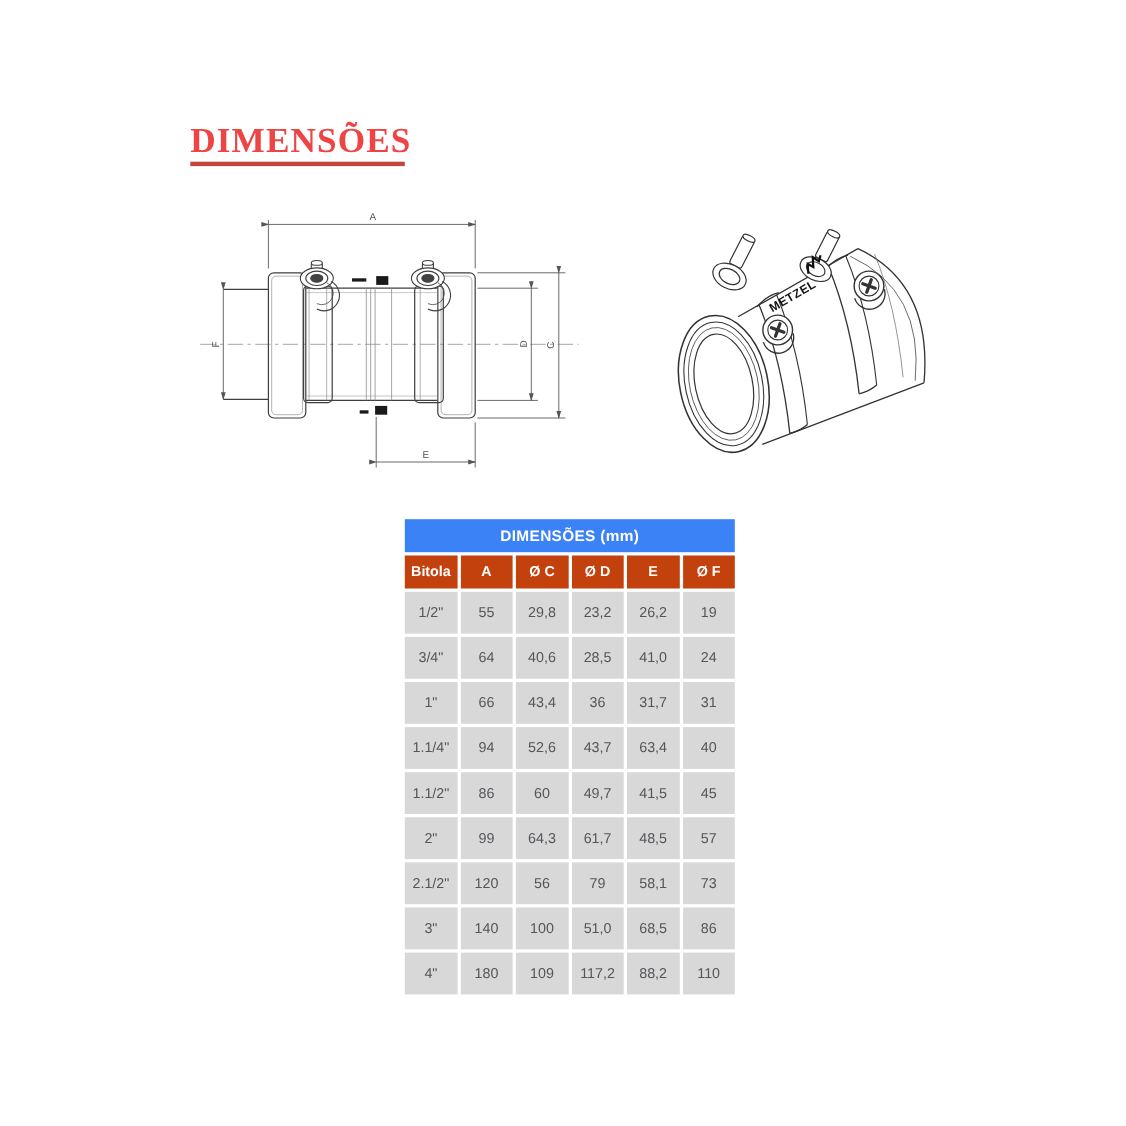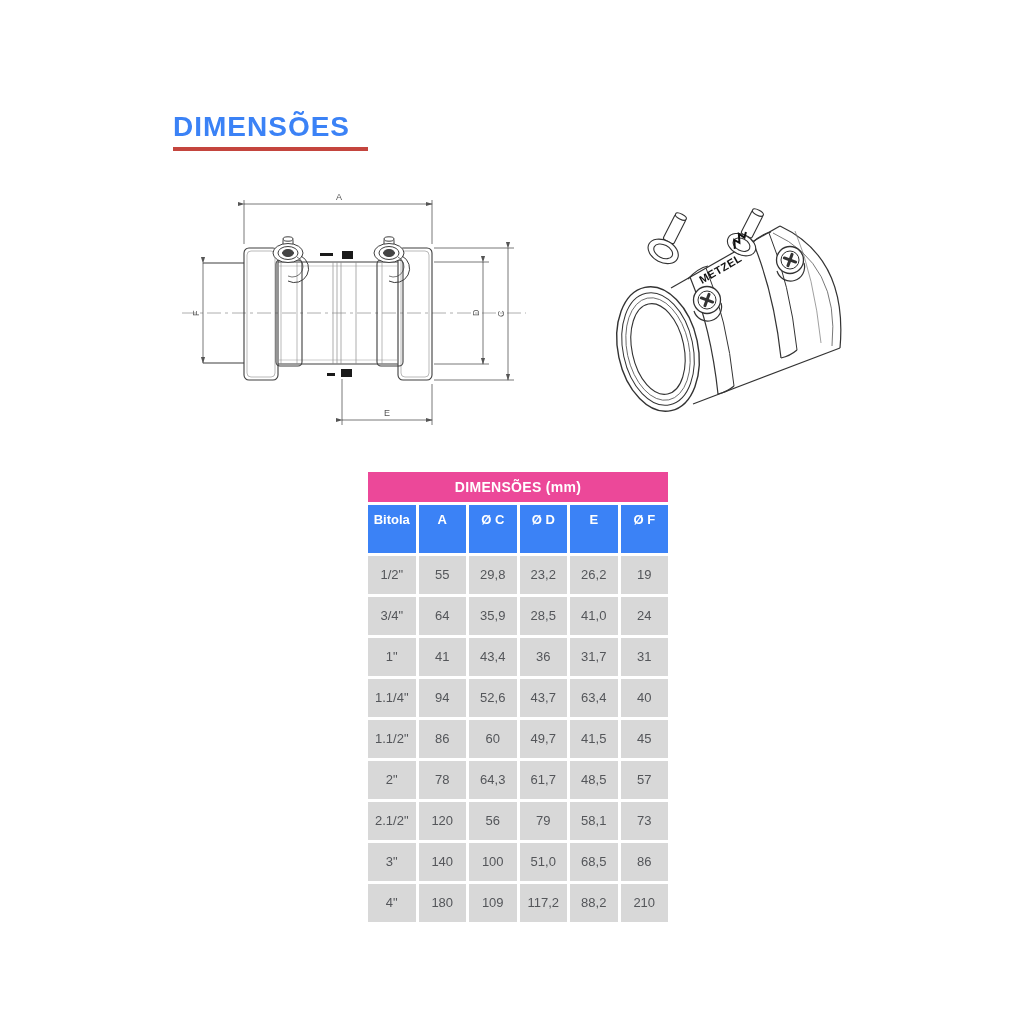--- a/index.html
+++ b/index.html
@@ -1,35 +1,35 @@
 <!DOCTYPE html>
 <html><head>
 <meta charset="utf-8">
 <style>
   html,body{margin:0;padding:0;background:#fff;}
   body{width:1024px;height:1024px;position:relative;font-family:"Liberation Sans",sans-serif;overflow:hidden;}
 
   
   .title-block{position:absolute;left:173px;top:112px;}
-  .title-block h1{margin:0;font-size:28px;line-height:30px;font-weight:800;letter-spacing:1px;color:#3b82f6;}
+  .title-block h1{margin:0;font-size:32px;line-height:30px;font-weight:800;letter-spacing:1px;color:#ef4444;font-family:Liberation Serif, serif;}
   .title-underline{width:195px;height:4px;background:#c4453e;margin-top:5px;}
 
   
   .svg-abs{position:absolute;}
   #draw2d{left:170px;top:185px;}
   #draw3d{left:590px;top:198px;}
   svg text.dim{font-family:"Liberation Sans",sans-serif;font-size:9px;fill:#555;}
   svg text.brand{font-family:"Liberation Sans",sans-serif;font-size:11px;font-weight:bold;fill:#111;letter-spacing:.5px;}
 
   
   .dim-table{position:absolute;left:368px;top:472px;width:300px;display:grid;
              grid-template-columns:repeat(6,1fr);gap:3px;background:#fff;}
-  .dim-table .main-head{grid-column:1/-1;background:#ec4899;color:#fff;font-weight:bold;
+  .dim-table .main-head{grid-column:1/-1;background:#3b82f6;color:#fff;font-weight:bold;
              font-size:14px;height:30px;line-height:30px;text-align:center;letter-spacing:.3px;}
-  .dim-table .th{background:#3b82f6;color:#fff;font-weight:bold;font-size:13px;height:48px;
+  .dim-table .th{background:#c2410c;color:#fff;font-weight:bold;font-size:13px;height:30px;
              line-height:30px;text-align:center;}
   .dim-table .td{background:#d8d8d8;color:#54565a;font-size:13px;height:38px;line-height:38px;
              text-align:center;}
 </style>
 </head>
 <body>
 
 <div class="title-block">
   <h1>DIMENSÕES</h1>
   <div class="title-underline"></div>
@@ -201,44 +201,44 @@
     <div class="th">E</div>
     <div class="th">Ø F</div>
     <div class="td">1/2"</div>
     <div class="td">55</div>
     <div class="td">29,8</div>
     <div class="td">23,2</div>
     <div class="td">26,2</div>
     <div class="td">19</div>
     <div class="td">3/4"</div>
     <div class="td">64</div>
-    <div class="td">35,9</div>
+    <div class="td">40,6</div>
     <div class="td">28,5</div>
     <div class="td">41,0</div>
     <div class="td">24</div>
     <div class="td">1"</div>
-    <div class="td">41</div>
+    <div class="td">66</div>
     <div class="td">43,4</div>
     <div class="td">36</div>
     <div class="td">31,7</div>
     <div class="td">31</div>
     <div class="td">1.1/4"</div>
     <div class="td">94</div>
     <div class="td">52,6</div>
     <div class="td">43,7</div>
     <div class="td">63,4</div>
     <div class="td">40</div>
     <div class="td">1.1/2"</div>
     <div class="td">86</div>
     <div class="td">60</div>
     <div class="td">49,7</div>
     <div class="td">41,5</div>
     <div class="td">45</div>
     <div class="td">2"</div>
-    <div class="td">78</div>
+    <div class="td">99</div>
     <div class="td">64,3</div>
     <div class="td">61,7</div>
     <div class="td">48,5</div>
     <div class="td">57</div>
     <div class="td">2.1/2"</div>
     <div class="td">120</div>
     <div class="td">56</div>
     <div class="td">79</div>
     <div class="td">58,1</div>
     <div class="td">73</div>
@@ -246,14 +246,14 @@
     <div class="td">140</div>
     <div class="td">100</div>
     <div class="td">51,0</div>
     <div class="td">68,5</div>
     <div class="td">86</div>
     <div class="td">4"</div>
     <div class="td">180</div>
     <div class="td">109</div>
     <div class="td">117,2</div>
     <div class="td">88,2</div>
-    <div class="td">210</div>
+    <div class="td">110</div>
   </div>
 
 </body></html>

